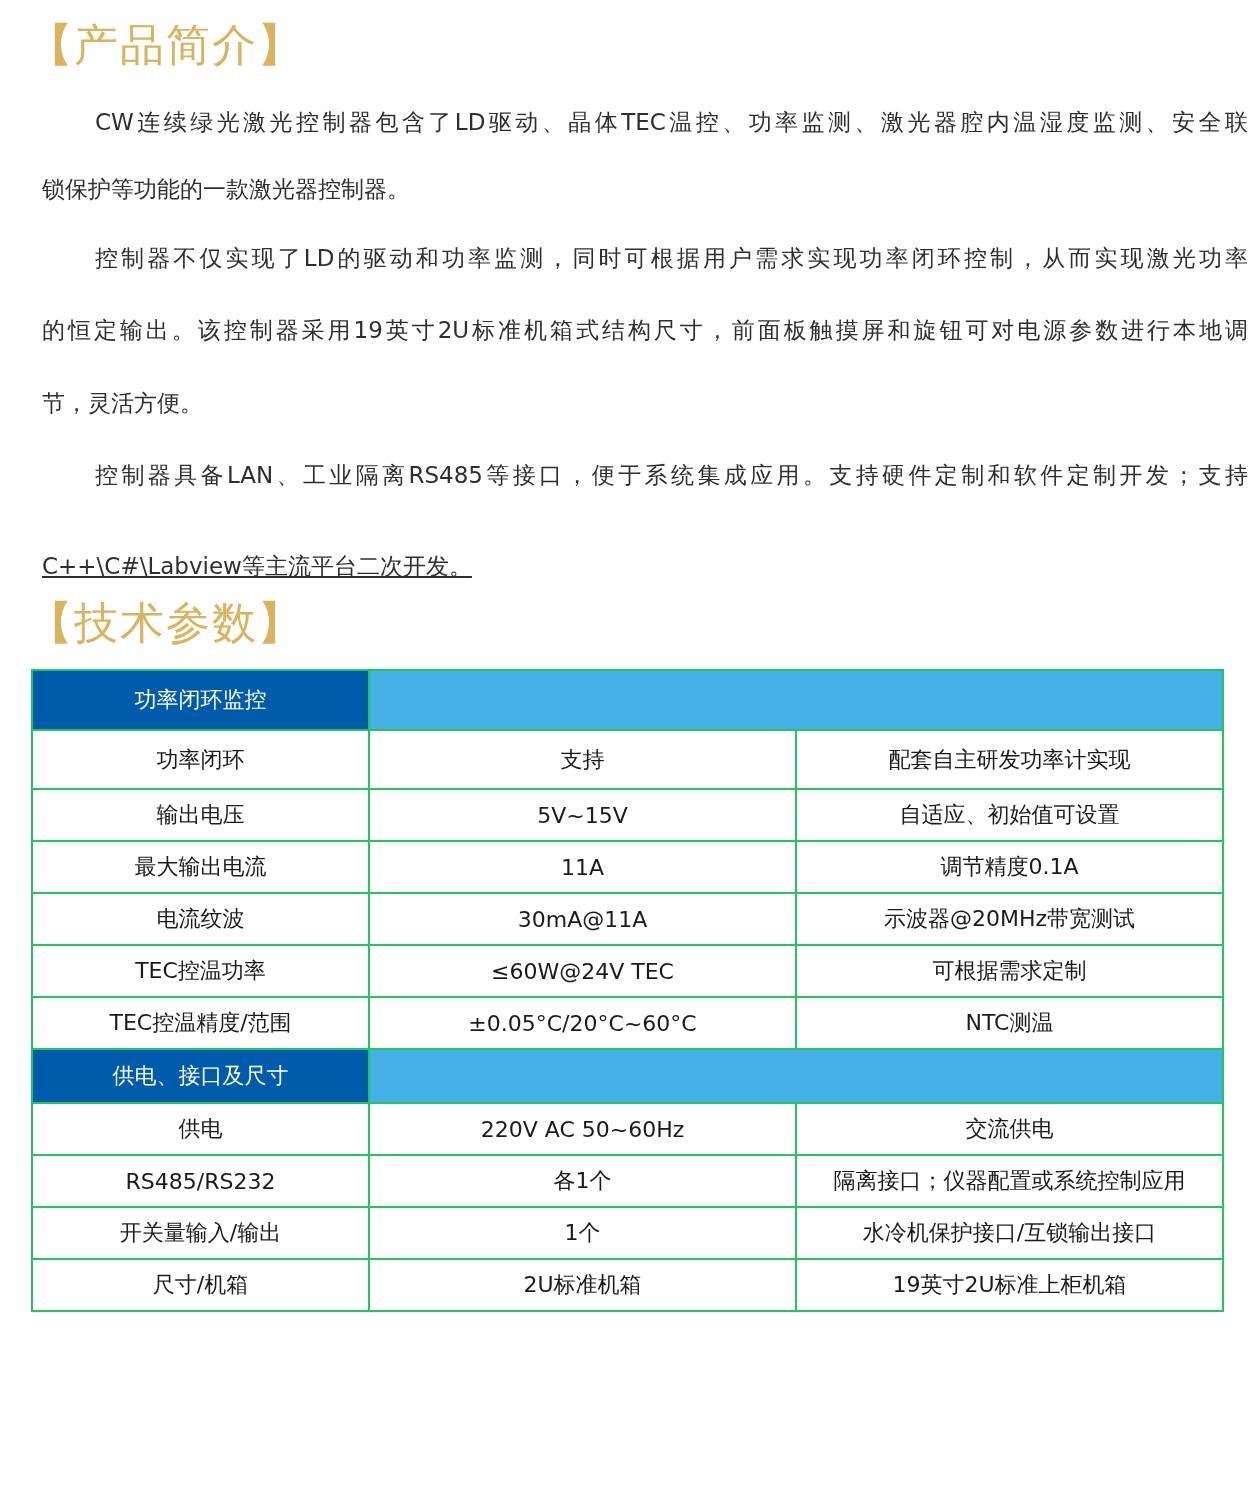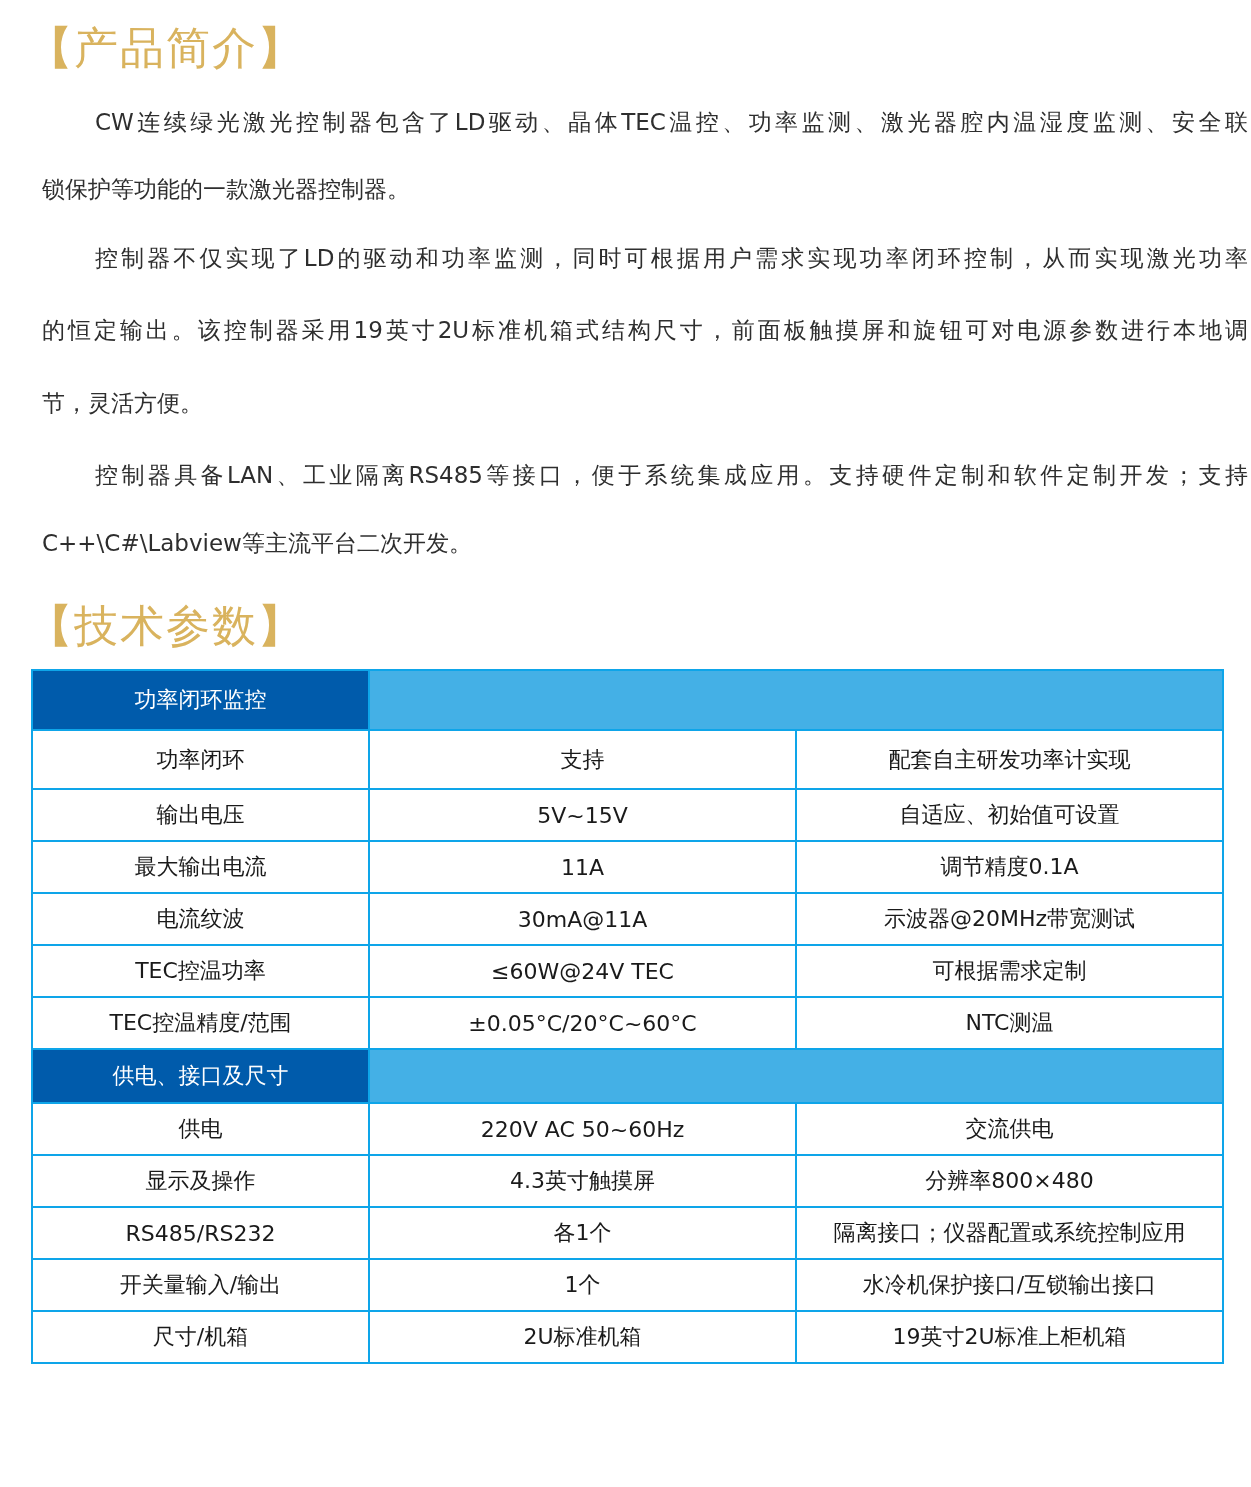--- a/index.html
+++ b/index.html
@@ -18,20 +18,21 @@
     .section-title {
       position: absolute;
       left: 28px;
       font-size: 44px;
       line-height: 56px;
       color: #d9b35e;
       letter-spacing: 2px;
       font-weight: normal;
       margin: 0;
       white-space: nowrap;
+      font-family: Liberation Mono, monospace;
     }
     .section-title .bracket {
       color: #d9b35e;
       font-weight: bold;
     }
     #title-intro { top: 20px; }
     #title-spec { top: 598px; }
 
     .para-line {
       position: absolute;
@@ -52,21 +53,21 @@
     .spec-table {
       position: absolute;
       left: 31px;
       top: 669px;
       width: 1191px;
       border-collapse: collapse;
       table-layout: fixed;
       font-size: 22px;
     }
     .spec-table td {
-      border: 2px solid #0ea5e9;
+      border: 2px solid #22c55e;
       text-align: center;
       vertical-align: middle;
       padding: 0;
       color: #1a1a1a;
       white-space: nowrap;
       overflow: hidden;
     }
     .spec-table col.c1 { width: 337px; }
     .spec-table col.c2 { width: 427px; }
     .spec-table col.c3 { width: 427px; }
@@ -92,21 +93,21 @@
 
 <div>
   <p class="para-line indent justify" style="top:94px;">CW连续绿光激光控制器包含了LD驱动、晶体TEC温控、功率监测、激光器腔内温湿度监测、安全联</p>
   <p class="para-line" style="top:161px;">锁保护等功能的一款激光器控制器。</p>
 
   <p class="para-line indent justify" style="top:230px;">控制器不仅实现了LD的驱动和功率监测，同时可根据用户需求实现功率闭环控制，从而实现激光功率</p>
   <p class="para-line justify" style="top:302px;">的恒定输出。该控制器采用19英寸2U标准机箱式结构尺寸，前面板触摸屏和旋钮可对电源参数进行本地调</p>
   <p class="para-line" style="top:375px;">节，灵活方便。</p>
 
   <p class="para-line indent justify" style="top:447px;">控制器具备LAN、工业隔离RS485等接口，便于系统集成应用。支持硬件定制和软件定制开发；支持</p>
-  <p class="para-line" style="top:515px;">C++\C#\Labview等主流平台二次开发。</p>
+  <p class="para-line" style="top:538px;text-decoration:underline;">C++\C#\Labview等主流平台二次开发。</p>
 </div>
 
 <h2 class="section-title" id="title-spec">
   <span class="bracket">【</span><span>技术参数</span><span class="bracket">】</span>
 </h2>
 
 <table class="spec-table">
   <colgroup>
     <col class="c1">
       <col class="c2">
@@ -154,25 +155,20 @@
     <tr class="group">
       <td class="group-label">供电、接口及尺寸</td>
       <td class="group-fill" colspan="2"></td>
     </tr>
     <tr class="row">
       <td>供电</td>
       <td>220V AC 50~60Hz</td>
       <td>交流供电</td>
     </tr>
     <tr class="row">
-      <td>显示及操作</td>
-      <td>4.3英寸触摸屏</td>
-      <td>分辨率800×480</td>
-    </tr>
-    <tr class="row">
       <td>RS485/RS232</td>
       <td>各1个</td>
       <td>隔离接口；仪器配置或系统控制应用</td>
     </tr>
     <tr class="row">
       <td>开关量输入/输出</td>
       <td>1个</td>
       <td>水冷机保护接口/互锁输出接口</td>
     </tr>
     <tr class="row">

